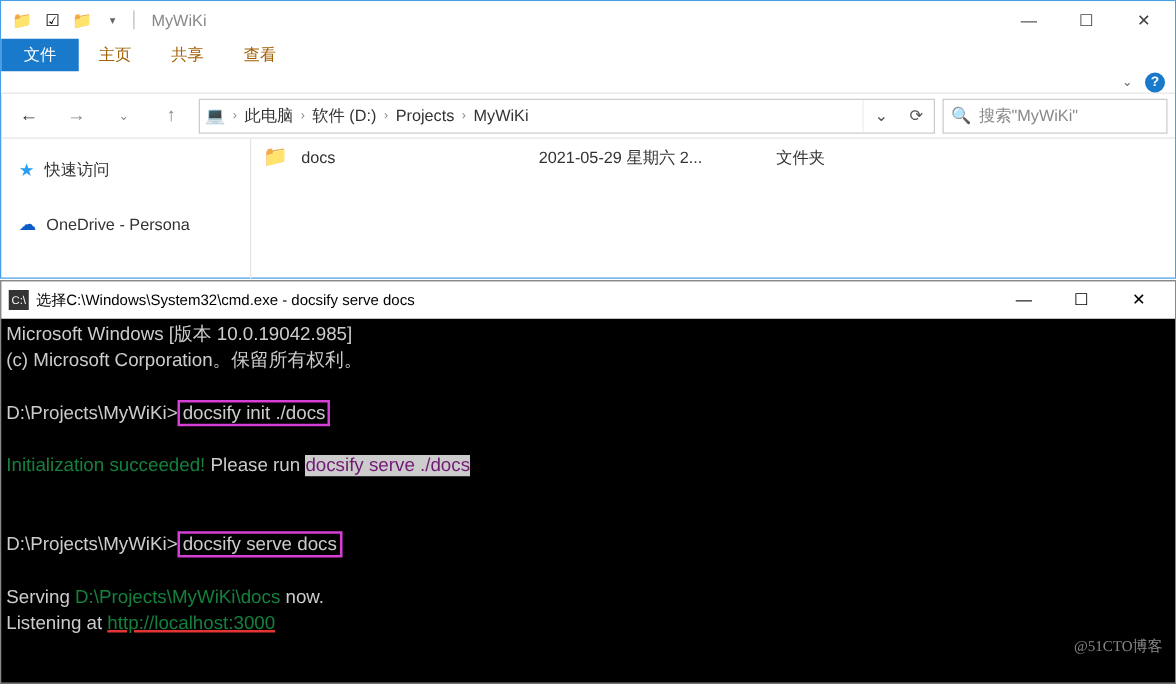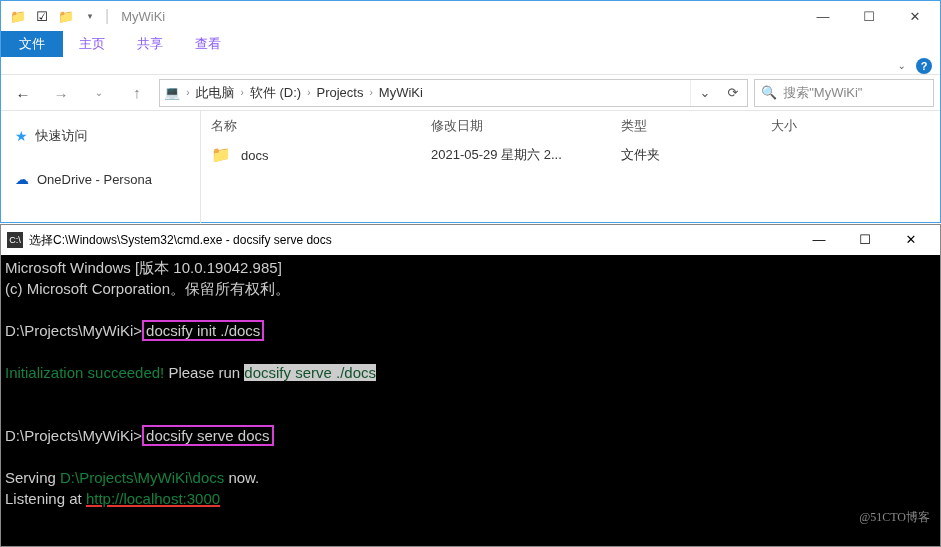--- a/index.html
+++ b/index.html
@@ -6,21 +6,21 @@
 body{background:#fff;width:941px;height:547px;overflow:hidden}
 .explorer{border:1px solid #4aa0e6;background:#fff;height:223px}
 .titlebar{height:30px;display:flex;align-items:center;padding:0 2px;background:#fff}
 .titlebar .qat{display:flex;align-items:center;gap:2px;padding:0 4px}
 .titlebar .qat span{width:22px;height:22px;display:flex;align-items:center;justify-content:center;font-size:13px}
 .titlebar .title{color:#888;font-size:13px;padding-left:12px}
 .titlebar .winbtns{margin-left:auto;display:flex}
 .titlebar .winbtns span{width:46px;height:30px;display:flex;align-items:center;justify-content:center;color:#444;font-size:13px}
 .ribbon-tabs{height:26px;display:flex;align-items:flex-end;background:#fff}
 .file-tab{background:#1979ca;color:#fff;padding:4px 18px;font-size:13px}
-.tab{padding:4px 16px;color:#8b5cf6;font-size:13px}
+.tab{padding:4px 16px;color:#a16207;font-size:13px}
 .ribbon-line{height:18px;background:#fff;border-bottom:1px solid #e5e5e5;display:flex;justify-content:flex-end;align-items:center;padding-right:8px;gap:10px}
 .ribbon-line .caret{color:#666;font-size:10px}
 .ribbon-line .help{width:16px;height:16px;border-radius:50%;background:#1979ca;color:#fff;display:flex;align-items:center;justify-content:center;font-size:11px;font-weight:bold}
 .navbar{height:36px;display:flex;align-items:center;padding:4px 6px;gap:6px;border-bottom:1px solid #e5e5e5}
 .navbtn{width:32px;height:28px;display:flex;align-items:center;justify-content:center;color:#888;font-size:15px}
 .navbtn.active{color:#333}
 .crumb-wrap{flex:1;height:28px;border:1px solid #ccc;display:flex;align-items:center}
 .crumbs{flex:1;display:flex;align-items:center;padding:0 4px;gap:2px;font-size:13px;color:#333}
 .crumbs .sep{color:#888;font-size:10px;padding:0 4px}
 .crumb-ctrl{display:flex;align-items:center;border-left:1px solid #eee}
@@ -40,21 +40,21 @@
 .row{display:flex;padding:4px 10px;font-size:13px;color:#333;align-items:flex-end}
 .folder-ico{color:#f5c35a;font-size:16px;margin-right:10px}
 
 .cmd{border:1px solid #888;background:#000;color:#ccc;font-family:"NSimSun","SimSun","Consolas",monospace;font-size:15px;line-height:1.4;margin-top:1px;height:323px;position:relative}
 .cmd-titlebar{background:#fff;color:#000;height:30px;display:flex;align-items:center;padding:0 6px;font-family:"Segoe UI","Microsoft YaHei";font-size:12px}
 .cmd-titlebar .ico{width:16px;height:16px;background:#333;margin-right:6px;display:inline-flex;align-items:center;justify-content:center;color:#fff;font-size:9px}
 .cmd-titlebar .winbtns{margin-left:auto;display:flex}
 .cmd-titlebar .winbtns span{width:46px;height:30px;display:flex;align-items:center;justify-content:center;color:#000;font-size:13px}
 .term{padding:2px 4px;white-space:pre}
 .green{color:#15803d}
-.hl{background:#ccc;color:#14532d}
+.hl{background:#ccc;color:#701a75}
 .magentabox{border:2px solid #d63fd6;padding:0 2px}
 .redline{text-decoration:underline;text-decoration-color:#e43535;text-decoration-thickness:2px}
 .watermark{position:absolute;right:10px;bottom:20px;color:#888;font-size:12px;font-family:"Segoe UI"}
 </style>
 </head>
 <body>
 
 <div class="explorer">
   <div class="titlebar">
     <div class="qat">
@@ -113,26 +113,20 @@
       <div class="nav-item">
         <span class="star">★</span>
         <span>快速访问</span>
       </div>
       <div class="nav-item" style="margin-top:14px">
         <span class="cloud">☁</span>
         <span>OneDrive - Persona</span>
       </div>
     </div>
     <div class="files">
-      <div class="cols">
-        <div class="col-name">名称</div>
-        <div class="col-date">修改日期</div>
-        <div class="col-type">类型</div>
-        <div class="col-size">大小</div>
-      </div>
       <div class="row">
         <div class="col-name"><span class="folder-ico">📁</span><span>docs</span></div>
         <div class="col-date">2021-05-29 星期六 2...</div>
         <div class="col-type">文件夹</div>
         <div class="col-size"></div>
       </div>
     </div>
   </div>
 </div>
 

